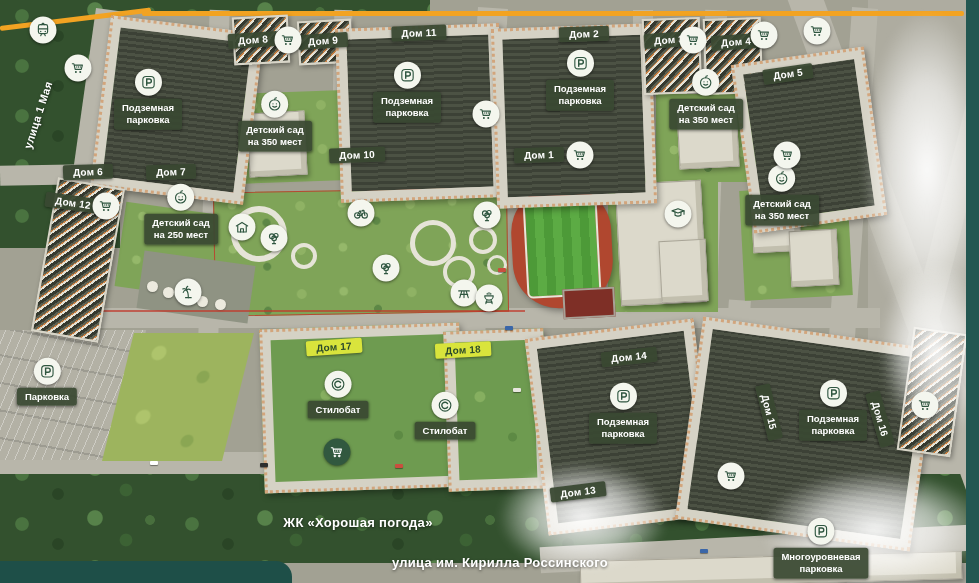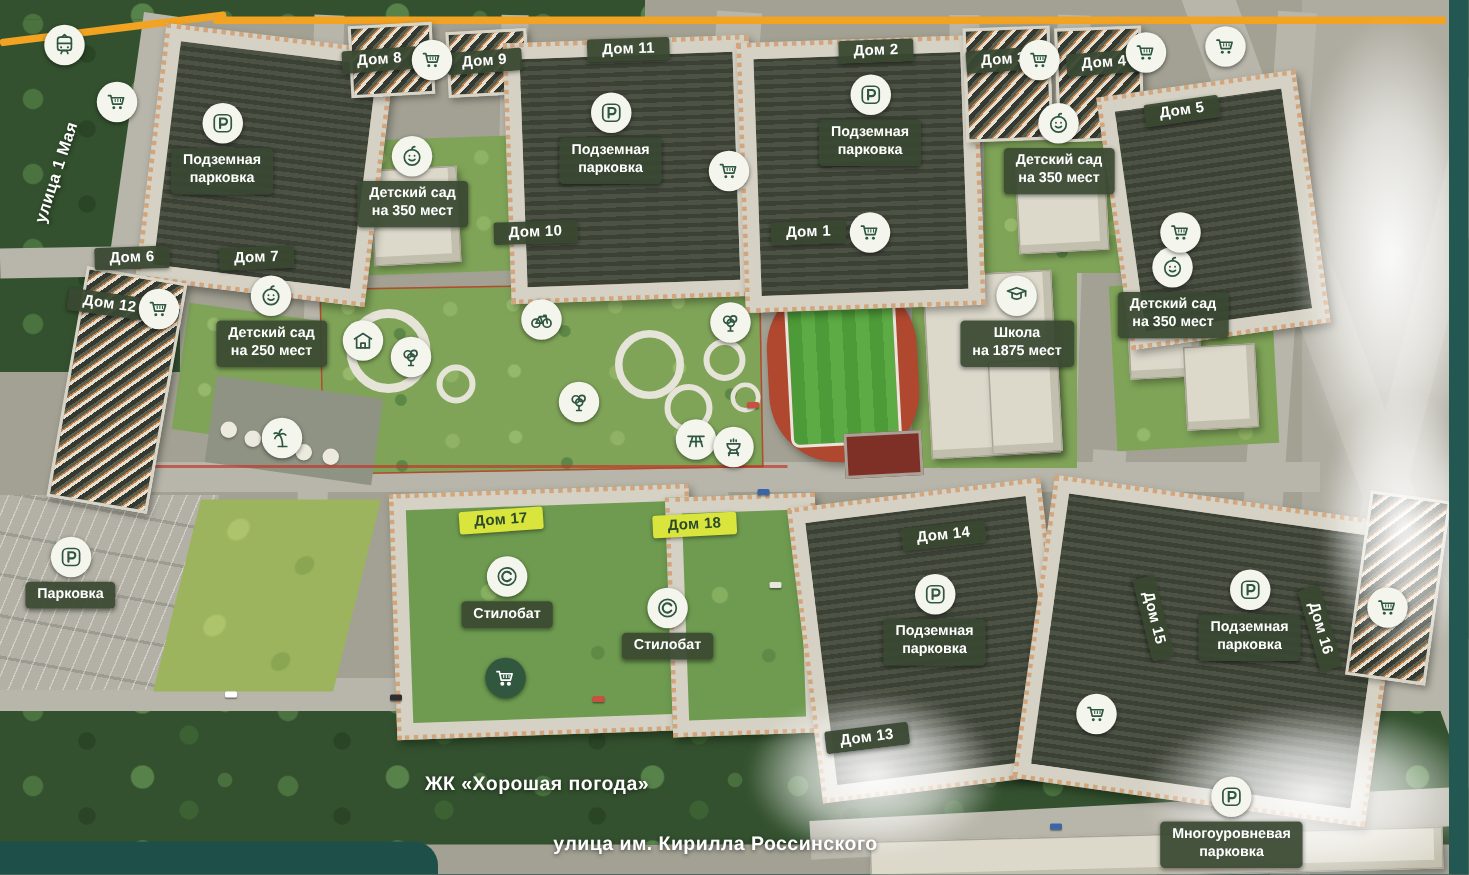--- a/index.html
+++ b/index.html
@@ -284,22 +284,20 @@
 на 250 мест</span>
       </div>
       <div class="mk poi" style="left: 678px; top: 214px; transform: translate(-50%, -50%) rotate(0deg);">
         <span class="ic">
           <svg viewBox="0 0 24 24">
             <path d="M12 4.5l8.5 3.1L12 10.7 3.5 7.6z" stroke="#2f5640" stroke-width="1.6" fill="none" stroke-linecap="round" stroke-linejoin="round"></path>
             <path d="M7.8 9.3v4.5c2.6 1.6 5.8 1.6 8.4 0V9.3" stroke="#2f5640" stroke-width="1.6" fill="none" stroke-linecap="round" stroke-linejoin="round"></path>
             <path d="M20.5 7.6v4.6" stroke="#2f5640" stroke-width="1.6" fill="none" stroke-linecap="round" stroke-linejoin="round"></path>
           </svg>
         </span>
-        <span class="txt">Школа
-на 1875 мест</span>
       </div>
       <div class="mk poi" style="left: 47px; top: 382px; transform: translate(-50%, -50%) rotate(0deg);">
         <span class="ic">
           <svg viewBox="0 0 24 24">
             <rect x="4" y="4" width="16" height="16" rx="4.5" stroke="#2f5640" stroke-width="1.6" fill="none" stroke-linecap="round" stroke-linejoin="round"></rect>
             <path d="M9.5 16.5V7.5h3.6a2.9 2.9 0 0 1 0 5.8H9.5" stroke="#2f5640" stroke-width="2" fill="none" stroke-linecap="round"></path>
           </svg>
         </span>
         <span class="txt">Парковка</span>
       </div>
@@ -555,21 +553,21 @@
             <path d="M9.5 5.5v1.2M12 4.5v2.2M14.5 5.5v1.2" stroke="#2f5640" stroke-width="1.6" fill="none" stroke-linecap="round" stroke-linejoin="round"></path>
           </svg>
         </span>
       </div>
       <div class="mk street" style="left: 38px; top: 115px; transform: translate(-50%, -50%) rotate(-72deg); font-size: 11px;">
         <span class="txt">улица 1 Мая</span>
       </div>
       <div class="mk street" style="left: 358px; top: 522px; transform: translate(-50%, -50%) rotate(0deg); font-size: 13px; justify-content: flex-end;">
         <span class="txt">ЖК  «Хорошая погода»</span>
       </div>
-      <div class="mk street" style="left: 477px; top: 562px; transform: translate(-50%, -50%) rotate(0deg); font-size: 13px;">
+      <div class="mk street" style="left: 500px; top: 562px; transform: translate(-50%, -50%) rotate(0deg); font-size: 13px;">
         <span class="txt">улица им. Кирилла Россинского</span>
       </div>
     </div>
 
   <div class="abs frame" style="left:966px;top:0;width:13px;height:583px;"></div>
   <div class="abs frame" style="left:0;top:561px;width:292px;height:22px;background:#1e4f48;border-top-right-radius:16px;"></div>
 
 </div>
 
 </body></html>

